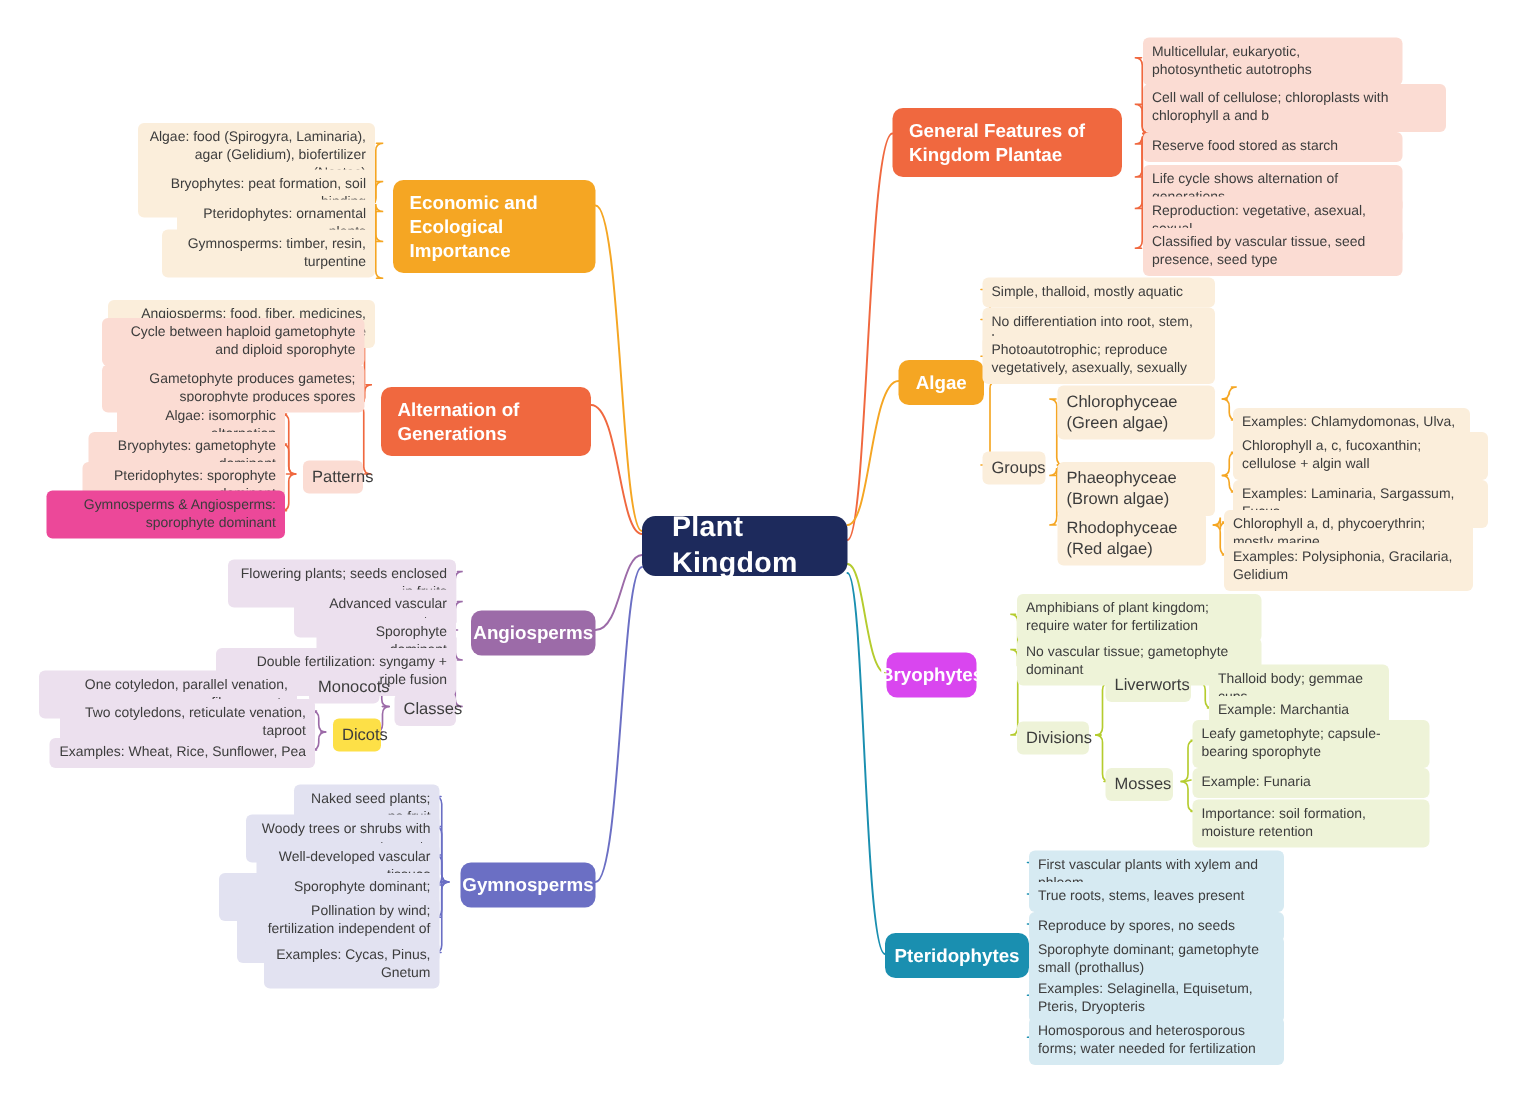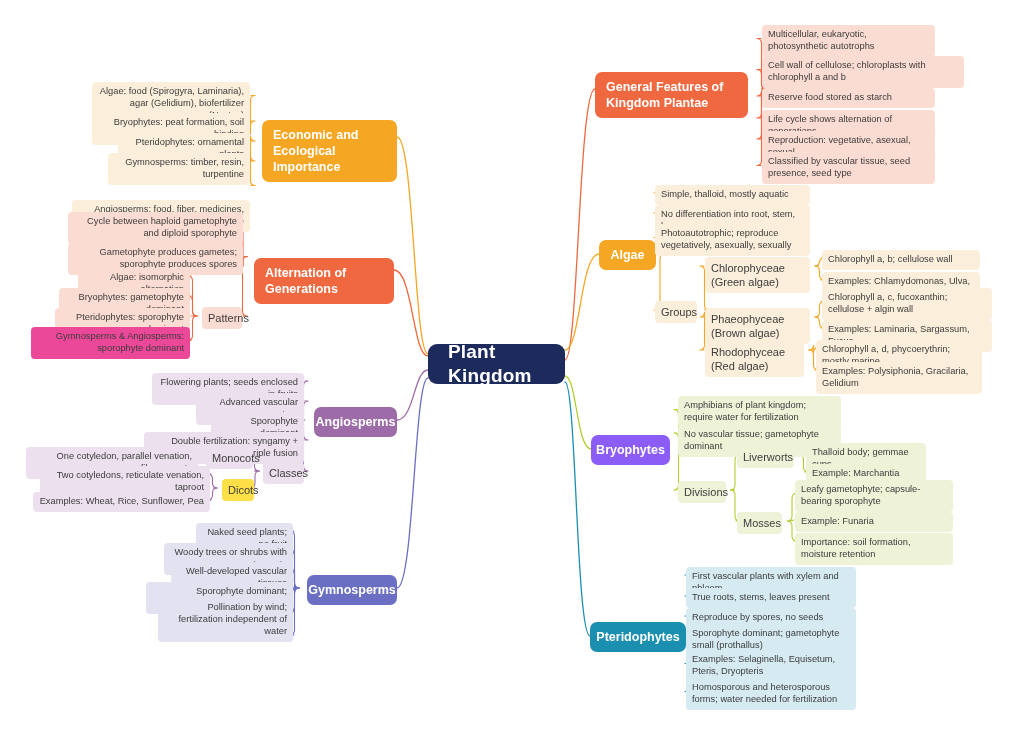--- a/index.html
+++ b/index.html
@@ -148,29 +148,28 @@
     <div class="node leaf tl" style="left: 762px; top: 88px; width: 173px; background: rgb(251, 220, 211);">Reserve food stored as starch</div>
     <div class="node leaf tl" style="left: 762px; top: 110px; width: 173px; background: rgb(251, 220, 211);">Life cycle shows alternation of generations</div>
     <div class="node leaf tl" style="left: 762px; top: 131px; width: 173px; background: rgb(251, 220, 211);">Reproduction: vegetative, asexual, sexual</div>
     <div class="node leaf tl" style="left: 762px; top: 152px; width: 173px; background: rgb(251, 220, 211);">Classified by vascular tissue, seed presence, seed type</div>
     <div class="node l1" style="left: 599px; top: 240px; width: 57px; min-height: 28px; background: rgb(245, 166, 35); justify-content: center;">Algae</div>
     <div class="node leaf tl" style="left: 655px; top: 185px; width: 155px; background: rgb(251, 238, 219);">Simple, thalloid, mostly aquatic</div>
     <div class="node leaf tl" style="left: 655px; top: 205px; width: 155px; background: rgb(251, 238, 219);">No differentiation into root, stem, leaves</div>
     <div class="node leaf tl" style="left: 655px; top: 224px; width: 155px; background: rgb(251, 238, 219);">Photoautotrophic; reproduce vegetatively, asexually, sexually</div>
     <div class="node mid tl" style="left: 655px; top: 301px; width: 42px; background: rgb(251, 238, 219);">Groups</div>
     <div class="node mid tl" style="left: 705px; top: 257px; width: 105px; background: rgb(251, 238, 219);">Chlorophyceae (Green algae)</div>
-    <div class="node leaf tl" style="left: 822px; top: 250px; width: 158px; background: rgb(251, 238, 219);">Chlorophyll a, b; cellulose wall</div>
     <div class="node leaf tl" style="left: 822px; top: 272px; width: 158px; background: rgb(251, 238, 219);">Examples: Chlamydomonas, Ulva, Spirogyra</div>
     <div class="node mid tl" style="left: 705px; top: 308px; width: 105px; background: rgb(251, 238, 219);">Phaeophyceae (Brown algae)</div>
     <div class="node leaf tl" style="left: 822px; top: 288px; width: 170px; background: rgb(251, 238, 219);">Chlorophyll a, c, fucoxanthin; cellulose + algin wall</div>
     <div class="node leaf tl" style="left: 822px; top: 320px; width: 170px; background: rgb(251, 238, 219);">Examples: Laminaria, Sargassum, Fucus</div>
     <div class="node mid tl" style="left: 705px; top: 341px; width: 99px; background: rgb(251, 238, 219);">Rhodophyceae (Red algae)</div>
     <div class="node leaf tl" style="left: 816px; top: 340px; width: 166px; background: rgb(251, 238, 219);">Chlorophyll a, d, phycoerythrin; mostly marine</div>
     <div class="node leaf tl" style="left: 816px; top: 362px; width: 166px; background: rgb(251, 238, 219);">Examples: Polysiphonia, Gracilaria, Gelidium</div>
-    <div class="node l1" style="left: 591px; top: 435px; width: 79px; min-height: 28px; background: #8b5cf6; justify-content: center;">Bryophytes</div>
+    <div class="node l1" style="left: 591px; top: 435px; width: 60px; min-height: 28px; background: #d946ef; justify-content: center;">Bryophytes</div>
     <div class="node leaf tl" style="left: 678px; top: 396px; width: 163px; background: rgb(238, 243, 216);">Amphibians of plant kingdom; require water for fertilization</div>
     <div class="node leaf tl" style="left: 678px; top: 425px; width: 163px; background: rgb(238, 243, 216);">No vascular tissue; gametophyte dominant</div>
     <div class="node mid tl" style="left: 678px; top: 481px; width: 48px; background: rgb(238, 243, 216);">Divisions</div>
     <div class="node mid tl" style="left: 737px; top: 446px; width: 57px; background: rgb(238, 243, 216);">Liverworts</div>
     <div class="node leaf tl" style="left: 806px; top: 443px; width: 120px; background: rgb(238, 243, 216);">Thalloid body; gemmae cups</div>
     <div class="node leaf tl" style="left: 806px; top: 464px; width: 120px; background: rgb(238, 243, 216);">Example: Marchantia</div>
     <div class="node mid tl" style="left: 737px; top: 512px; width: 45px; background: rgb(238, 243, 216);">Mosses</div>
     <div class="node leaf tl" style="left: 795px; top: 480px; width: 158px; background: rgb(238, 243, 216);">Leafy gametophyte; capsule-bearing sporophyte</div>
     <div class="node leaf tl" style="left: 795px; top: 512px; width: 158px; background: rgb(238, 243, 216);">Example: Funaria</div>
     <div class="node leaf tl" style="left: 795px; top: 533px; width: 158px; background: rgb(238, 243, 216);">Importance: soil formation, moisture retention</div>
@@ -205,13 +204,14 @@
     <div class="node leaf tr" style="left: 26px; top: 447px; width: 172px; background: rgb(236, 224, 238);">One cotyledon, parallel venation, fibrous roots</div>
     <div class="node mid tl" style="left: 222px; top: 479px; width: 32px; background: #fde047;">Dicots</div>
     <div class="node leaf tr" style="left: 40px; top: 466px; width: 170px; background: rgb(236, 224, 238);">Two cotyledons, reticulate venation, taproot</div>
     <div class="node leaf tr" style="left: 33px; top: 492px; width: 177px; background: rgb(236, 224, 238);">Examples: Wheat, Rice, Sunflower, Pea</div>
     <div class="node l1" style="left: 307px; top: 575px; width: 90px; min-height: 26px; background: rgb(107, 111, 196); justify-content: center;">Gymnosperms</div>
     <div class="node leaf tr" style="left: 196px; top: 523px; width: 97px; background: rgb(226, 226, 241);">Naked seed plants; no fruit</div>
     <div class="node leaf tr" style="left: 164px; top: 543px; width: 129px; background: rgb(226, 226, 241);">Woody trees or shrubs with taproots</div>
     <div class="node leaf tr" style="left: 171px; top: 562px; width: 122px; background: rgb(226, 226, 241);">Well-developed vascular tissues</div>
     <div class="node leaf tr" style="left: 146px; top: 582px; width: 147px; background: rgb(226, 226, 241);">Sporophyte dominant; reproduce via cones</div>
     <div class="node leaf tr" style="left: 158px; top: 598px; width: 135px; background: rgb(226, 226, 241);">Pollination by wind; fertilization independent of water</div>
+    <div class="node leaf tr" style="left: 176px; top: 627px; width: 117px; background: rgb(226, 226, 241);">Examples: Cycas, Pinus, Gnetum</div>
   </div>
 
 </body></html>

